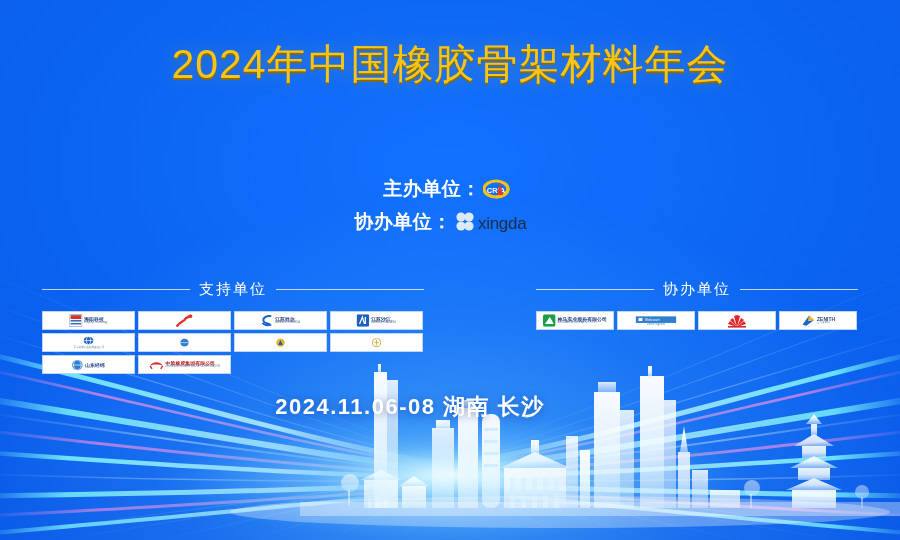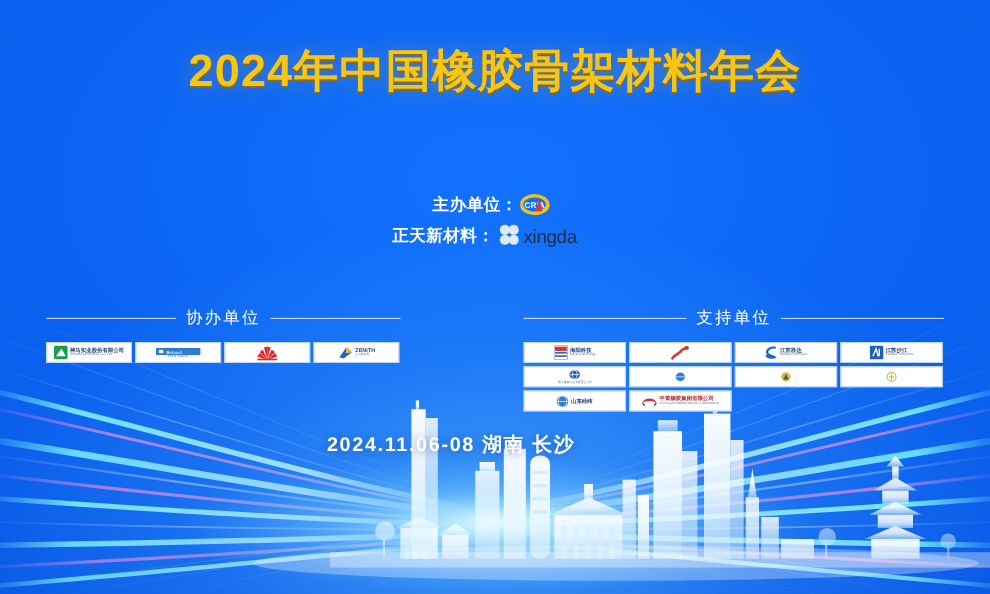--- a/index.html
+++ b/index.html
@@ -22,42 +22,42 @@
       linear-gradient(180deg,#0d66f2 0%,#0b62ef 40%,#0b62ee 70%,#1178f6 100%);
   }
   #bgsvg { position:absolute; inset:0; width:900px; height:540px; }
 
   
   .title-wrap {
     position:absolute; top:42px; left:0; width:900px;
     text-align:center; z-index:6;
   }
   .title-main {
-    font-size:41px; font-weight:bold; letter-spacing:1px;
+    font-size:41px; font-weight:normal; letter-spacing:1px;
     color:#f6c516;
     line-height:1.12;
     text-shadow:0 2px 0 #8d6a05, 0 0 22px rgba(255,200,40,0.30);
     white-space:nowrap;
     text-align:center;
   }
   .title-sub {
     margin-top:5px;
     font-size:26px; font-weight:bold; letter-spacing:4px;
     color:#eeb90d;
     text-shadow:0 2px 0 #7d5c04, 0 0 16px rgba(255,190,30,0.25);
     white-space:nowrap;
   }
 
   
   .org-block {
     position:absolute; top:176px; left:0; width:900px;
     z-index:6; display:flex; flex-direction:column; align-items:center; gap:7px;
   }
   .org-row { display:flex; align-items:center; white-space:nowrap; }
-  .org-label { font-size:15px; font-weight:bold; color:#ffffff; letter-spacing:.5px; }
+  .org-label { font-size:19px; font-weight:bold; color:#ffffff; letter-spacing:.5px; }
   .org-text  { font-size:15px; font-weight:bold; color:#ffffff; letter-spacing:.5px; }
   .org-logo  { margin:0 6px 0 2px; display:flex; align-items:center; }
 
   
   .sec-header {
     display:flex; align-items:center; justify-content:center; gap:9px;
     width:100%;
   }
   .sec-line { height:1px; background:rgba(255,255,255,0.75); flex:1; }
   .sec-title { font-size:15px; color:#fff; letter-spacing:2px; font-weight:normal; white-space:nowrap; }
@@ -85,21 +85,21 @@
   .logo-inner { display:flex; align-items:center; gap:2px; transform:scale(.97); }
   .lmark { flex:0 0 auto; display:flex; align-items:center; }
   .ltext { display:flex; flex-direction:column; line-height:1; }
   .lcn { font-size:5px; font-weight:bold; color:#1a3b7a; white-space:nowrap; letter-spacing:.1px; }
   .len { font-size:2.6px; color:#5f7699; white-space:nowrap; letter-spacing:.05px; transform:scaleY(1.1); }
   .lcn.red { color:#c01a1a; }
 
   
   .date-line {
     position:absolute; top:392px; left:0; width:820px; text-align:center;
-    font-size:18px; font-weight:bold; color:#ffffff; letter-spacing:1.5px;
+    font-size:22px; font-weight:bold; color:#ffffff; letter-spacing:1.5px;
     text-shadow:0 1px 8px rgba(0,40,120,0.45);
     z-index:6; white-space:nowrap;
   }
 
   
   #skyline { position:absolute; left:0; bottom:0; width:900px; height:200px; z-index:4; }
 </style>
 </head>
 <body>
 
@@ -306,37 +306,186 @@
         <svg width="28" height="20" viewBox="0 0 28 20">
           <ellipse cx="13" cy="10" rx="12" ry="8" fill="none" stroke="#f2c218" stroke-width="3.2"></ellipse>
           <path d="M25,10 a12,8 0 0 1 -12,8" fill="none" stroke="#f2c218" stroke-width="3.2"></path>
           <text x="13" y="13.5" font-size="7.5" font-family="Liberation Sans, sans-serif" font-weight="bold" fill="#ffffff" text-anchor="middle">CRIA</text>
           <path d="M17,3 L20,16 L14,16 Z" fill="#e23a2e"></path>
         </svg>
       </span>
     </div>
 
     <div class="org-row">
-      <span class="org-label">正天新材料：</span>
+      <span class="org-label">协办单位：</span>
       <span class="org-logo">
         <svg width="86" height="22" viewBox="0 0 86 22">
           <g fill="#dce9f7">
             <circle cx="7" cy="6" r="4.6"></circle>
               <circle cx="15" cy="6" r="4.6"></circle>
             <circle cx="7" cy="15" r="4.6"></circle>
               <circle cx="15" cy="15" r="4.6"></circle>
           </g>
           <text x="24" y="18" font-size="17" font-family="Liberation Sans, sans-serif" fill="#1b2d4a" letter-spacing="-0.3">xingda</text>
         </svg>
       </span>
     </div>
   </div>
 
   <div class="partners">
 
+    <div class="pgroup right">
+      <div class="sec-header">
+        <span class="sec-line"></span>
+        <span class="sec-title">支持单位</span>
+        <span class="sec-line"></span>
+      </div>
+      <div class="logo-grid">
+
+        <div class="logo-box">
+          <div class="logo-inner">
+            <span class="lmark">
+              <svg width="13" height="13" viewBox="0 0 13 13">
+                <rect width="13" height="13" fill="#ffffff" stroke="#3a6fb5" stroke-width=".8"></rect>
+                <rect x="1" y="1" width="11" height="4" fill="#d4342c"></rect>
+                <rect x="1" y="6" width="11" height="1.6" fill="#3a6fb5"></rect>
+                <rect x="1" y="9" width="11" height="1.6" fill="#3a6fb5"></rect>
+              </svg>
+            </span>
+            <span class="ltext">
+              <span class="lcn">海阳科技</span>
+              <span class="len">Haiyang Technology</span>
+            </span>
+          </div>
+        </div>
+
+        <div class="logo-box">
+          <div class="logo-inner">
+            <span class="lmark">
+              <svg width="20" height="14" viewBox="0 0 20 14">
+                <path d="M3,12 C6,7 9,9 12,4 L16,2" stroke="#e03127" stroke-width="2.4" fill="none" stroke-linecap="round"></path>
+                <circle cx="16.5" cy="2" r="2" fill="#e03127"></circle>
+              </svg>
+            </span>
+            <span class="ltext">
+              <span class="lcn red"></span>
+            </span>
+          </div>
+        </div>
+
+        <div class="logo-box">
+          <div class="logo-inner">
+            <span class="lmark">
+              <svg width="13" height="13" viewBox="0 0 13 13">
+                <path d="M11,2 C6,1 2,4 3,7 C4,10 9,9 10,11 C7,12 3,11 2,9" fill="none" stroke="#1a63c8" stroke-width="2"></path>
+              </svg>
+            </span>
+            <span class="ltext">
+              <span class="lcn">江苏胜达</span>
+              <span class="len">JIANGSU SHENGDA</span>
+            </span>
+          </div>
+        </div>
+
+        <div class="logo-box">
+          <div class="logo-inner">
+            <span class="lmark">
+              <svg width="13" height="13" viewBox="0 0 13 13">
+                <rect width="13" height="13" rx="1.5" fill="#1d5fbe"></rect>
+                <path d="M3,10 L6,3 L8,10 M9,3 L9,10" stroke="#ffffff" stroke-width="1.3" fill="none"></path>
+              </svg>
+            </span>
+            <span class="ltext">
+              <span class="lcn">江苏沙江</span>
+              <span class="len">JIANGSU SHAJIANG</span>
+            </span>
+          </div>
+        </div>
+
+        <div class="logo-box">
+          <div class="logo-inner" style="flex-direction:column;gap:0;">
+            <span class="lmark">
+              <svg width="11" height="9" viewBox="0 0 11 9">
+                <ellipse cx="5.5" cy="4.5" rx="5" ry="4" fill="#1d5fbe"></ellipse>
+                <path d="M1,4.5 h9" stroke="#fff" stroke-width=".8"></path>
+                <ellipse cx="5.5" cy="4.5" rx="2.2" ry="4" fill="none" stroke="#fff" stroke-width=".7"></ellipse>
+              </svg>
+            </span>
+            <span class="len">军工橡胶工业有限责任公司</span>
+          </div>
+        </div>
+
+        <div class="logo-box">
+          <div class="logo-inner" style="flex-direction:column;gap:0;">
+            <span class="lmark">
+              <svg width="11" height="10" viewBox="0 0 11 10">
+                <circle cx="5.5" cy="4.6" r="4.3" fill="#2f7fd0"></circle>
+                <path d="M1.2,4.6 h8.6 M5.5,.3 a6,4.3 0 0 1 0,8.6 a6,4.3 0 0 1 0,-8.6" stroke="#ffffff" stroke-width=".6" fill="none"></path>
+              </svg>
+            </span>
+            <span class="len"></span>
+          </div>
+        </div>
+
+        <div class="logo-box">
+          <div class="logo-inner" style="flex-direction:column;gap:0;">
+            <span class="lmark">
+              <svg width="11" height="10" viewBox="0 0 11 10">
+                <circle cx="5.5" cy="4.6" r="4.3" fill="#e8b224"></circle>
+                <path d="M3,7 L5.5,2 L8,7 Z" fill="#1d5fbe"></path>
+              </svg>
+            </span>
+            <span class="len"></span>
+          </div>
+        </div>
+
+        <div class="logo-box">
+          <div class="logo-inner" style="flex-direction:column;gap:0;">
+            <span class="lmark">
+              <svg width="11" height="10" viewBox="0 0 11 10">
+                <circle cx="5.5" cy="4.6" r="4.2" fill="none" stroke="#c9a227" stroke-width=".9"></circle>
+                <path d="M5.5,1.6 L5.5,7.6 M3,4.6 h5" stroke="#c9a227" stroke-width=".8"></path>
+              </svg>
+            </span>
+            <span class="len"></span>
+          </div>
+        </div>
+
+        <div class="logo-box">
+          <div class="logo-inner">
+            <span class="lmark">
+              <svg width="12" height="12" viewBox="0 0 12 12">
+                <circle cx="6" cy="6" r="5.4" fill="#2f7fd0"></circle>
+                <path d="M1,6 h10 M6,.8 a4,5.2 0 0 1 0,10.4 a4,5.2 0 0 1 0,-10.4" stroke="#ffffff" stroke-width=".7" fill="none"></path>
+              </svg>
+            </span>
+            <span class="ltext">
+              <span class="lcn">山东经纬</span>
+            </span>
+          </div>
+        </div>
+
+        <div class="logo-box">
+          <div class="logo-inner">
+            <span class="lmark">
+              <svg width="15" height="11" viewBox="0 0 15 11">
+                <path d="M1,7 C3,2 12,2 14,7 C11,5 4,5 1,7 Z" fill="#d8292f"></path>
+                <path d="M1,7 L3,10 M14,7 L12,10" stroke="#d8292f" stroke-width="1.4"></path>
+              </svg>
+            </span>
+            <span class="ltext">
+              <span class="lcn red">中策橡胶集团有限公司</span>
+              <span class="len">ZHONGCE RUBBER GROUP CORPORATION</span>
+            </span>
+          </div>
+        </div>
+
+      </div>
+    </div>
+
     <div class="pgroup left">
       <div class="sec-header">
         <span class="sec-line"></span>
         <span class="sec-title">协办单位</span>
         <span class="sec-line"></span>
       </div>
       <div class="logo-grid">
 
         <div class="logo-box">
           <div class="logo-inner">
@@ -392,166 +541,17 @@
             </span>
             <span class="ltext">
               <span class="lcn">ZENITH</span>
               <span class="len">正天新材料</span>
             </span>
           </div>
         </div>
 
       </div>
     </div>
-
-    <div class="pgroup right">
-      <div class="sec-header">
-        <span class="sec-line"></span>
-        <span class="sec-title">支持单位</span>
-        <span class="sec-line"></span>
-      </div>
-      <div class="logo-grid">
-
-        <div class="logo-box">
-          <div class="logo-inner">
-            <span class="lmark">
-              <svg width="13" height="13" viewBox="0 0 13 13">
-                <rect width="13" height="13" fill="#ffffff" stroke="#3a6fb5" stroke-width=".8"></rect>
-                <rect x="1" y="1" width="11" height="4" fill="#d4342c"></rect>
-                <rect x="1" y="6" width="11" height="1.6" fill="#3a6fb5"></rect>
-                <rect x="1" y="9" width="11" height="1.6" fill="#3a6fb5"></rect>
-              </svg>
-            </span>
-            <span class="ltext">
-              <span class="lcn">海阳科技</span>
-              <span class="len">Haiyang Technology</span>
-            </span>
-          </div>
-        </div>
-
-        <div class="logo-box">
-          <div class="logo-inner">
-            <span class="lmark">
-              <svg width="20" height="14" viewBox="0 0 20 14">
-                <path d="M3,12 C6,7 9,9 12,4 L16,2" stroke="#e03127" stroke-width="2.4" fill="none" stroke-linecap="round"></path>
-                <circle cx="16.5" cy="2" r="2" fill="#e03127"></circle>
-              </svg>
-            </span>
-            <span class="ltext">
-              <span class="lcn red"></span>
-            </span>
-          </div>
-        </div>
-
-        <div class="logo-box">
-          <div class="logo-inner">
-            <span class="lmark">
-              <svg width="13" height="13" viewBox="0 0 13 13">
-                <path d="M11,2 C6,1 2,4 3,7 C4,10 9,9 10,11 C7,12 3,11 2,9" fill="none" stroke="#1a63c8" stroke-width="2"></path>
-              </svg>
-            </span>
-            <span class="ltext">
-              <span class="lcn">江苏胜达</span>
-              <span class="len">JIANGSU SHENGDA</span>
-            </span>
-          </div>
-        </div>
-
-        <div class="logo-box">
-          <div class="logo-inner">
-            <span class="lmark">
-              <svg width="13" height="13" viewBox="0 0 13 13">
-                <rect width="13" height="13" rx="1.5" fill="#1d5fbe"></rect>
-                <path d="M3,10 L6,3 L8,10 M9,3 L9,10" stroke="#ffffff" stroke-width="1.3" fill="none"></path>
-              </svg>
-            </span>
-            <span class="ltext">
-              <span class="lcn">江苏沙江</span>
-              <span class="len">JIANGSU SHAJIANG</span>
-            </span>
-          </div>
-        </div>
-
-        <div class="logo-box">
-          <div class="logo-inner" style="flex-direction:column;gap:0;">
-            <span class="lmark">
-              <svg width="11" height="9" viewBox="0 0 11 9">
-                <ellipse cx="5.5" cy="4.5" rx="5" ry="4" fill="#1d5fbe"></ellipse>
-                <path d="M1,4.5 h9" stroke="#fff" stroke-width=".8"></path>
-                <ellipse cx="5.5" cy="4.5" rx="2.2" ry="4" fill="none" stroke="#fff" stroke-width=".7"></ellipse>
-              </svg>
-            </span>
-            <span class="len">军工橡胶工业有限责任公司</span>
-          </div>
-        </div>
-
-        <div class="logo-box">
-          <div class="logo-inner" style="flex-direction:column;gap:0;">
-            <span class="lmark">
-              <svg width="11" height="10" viewBox="0 0 11 10">
-                <circle cx="5.5" cy="4.6" r="4.3" fill="#2f7fd0"></circle>
-                <path d="M1.2,4.6 h8.6 M5.5,.3 a6,4.3 0 0 1 0,8.6 a6,4.3 0 0 1 0,-8.6" stroke="#ffffff" stroke-width=".6" fill="none"></path>
-              </svg>
-            </span>
-            <span class="len"></span>
-          </div>
-        </div>
-
-        <div class="logo-box">
-          <div class="logo-inner" style="flex-direction:column;gap:0;">
-            <span class="lmark">
-              <svg width="11" height="10" viewBox="0 0 11 10">
-                <circle cx="5.5" cy="4.6" r="4.3" fill="#e8b224"></circle>
-                <path d="M3,7 L5.5,2 L8,7 Z" fill="#1d5fbe"></path>
-              </svg>
-            </span>
-            <span class="len"></span>
-          </div>
-        </div>
-
-        <div class="logo-box">
-          <div class="logo-inner" style="flex-direction:column;gap:0;">
-            <span class="lmark">
-              <svg width="11" height="10" viewBox="0 0 11 10">
-                <circle cx="5.5" cy="4.6" r="4.2" fill="none" stroke="#c9a227" stroke-width=".9"></circle>
-                <path d="M5.5,1.6 L5.5,7.6 M3,4.6 h5" stroke="#c9a227" stroke-width=".8"></path>
-              </svg>
-            </span>
-            <span class="len"></span>
-          </div>
-        </div>
-
-        <div class="logo-box">
-          <div class="logo-inner">
-            <span class="lmark">
-              <svg width="12" height="12" viewBox="0 0 12 12">
-                <circle cx="6" cy="6" r="5.4" fill="#2f7fd0"></circle>
-                <path d="M1,6 h10 M6,.8 a4,5.2 0 0 1 0,10.4 a4,5.2 0 0 1 0,-10.4" stroke="#ffffff" stroke-width=".7" fill="none"></path>
-              </svg>
-            </span>
-            <span class="ltext">
-              <span class="lcn">山东经纬</span>
-            </span>
-          </div>
-        </div>
-
-        <div class="logo-box">
-          <div class="logo-inner">
-            <span class="lmark">
-              <svg width="15" height="11" viewBox="0 0 15 11">
-                <path d="M1,7 C3,2 12,2 14,7 C11,5 4,5 1,7 Z" fill="#d8292f"></path>
-                <path d="M1,7 L3,10 M14,7 L12,10" stroke="#d8292f" stroke-width="1.4"></path>
-              </svg>
-            </span>
-            <span class="ltext">
-              <span class="lcn red">中策橡胶集团有限公司</span>
-              <span class="len">ZHONGCE RUBBER GROUP CORPORATION</span>
-            </span>
-          </div>
-        </div>
-
-      </div>
-    </div>
   </div>
 
   <div class="date-line">2024.11.06-08  湖南  长沙</div>
 
 </div>
 
 </body></html>

